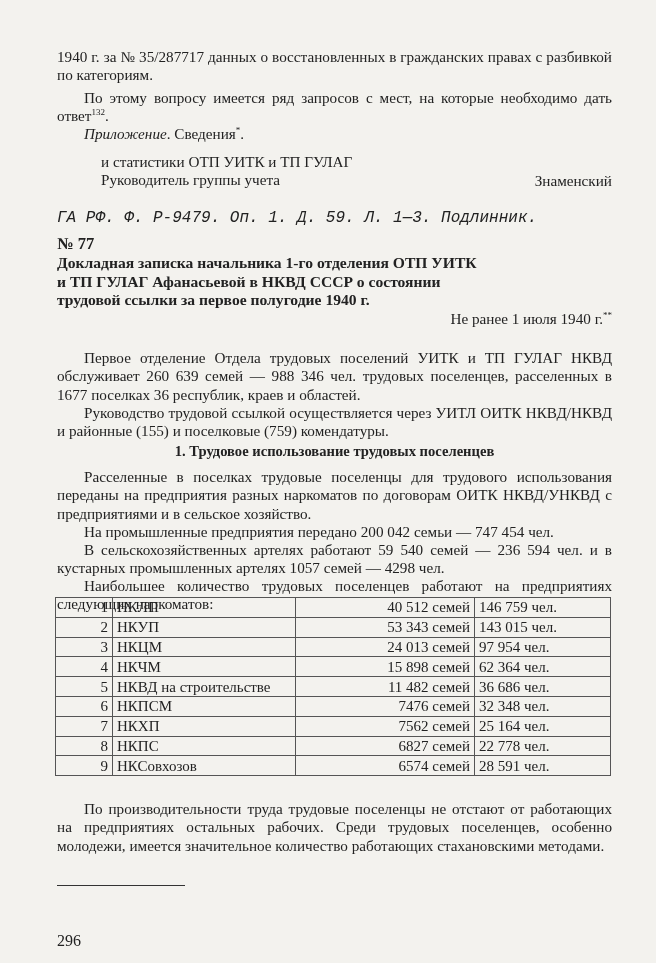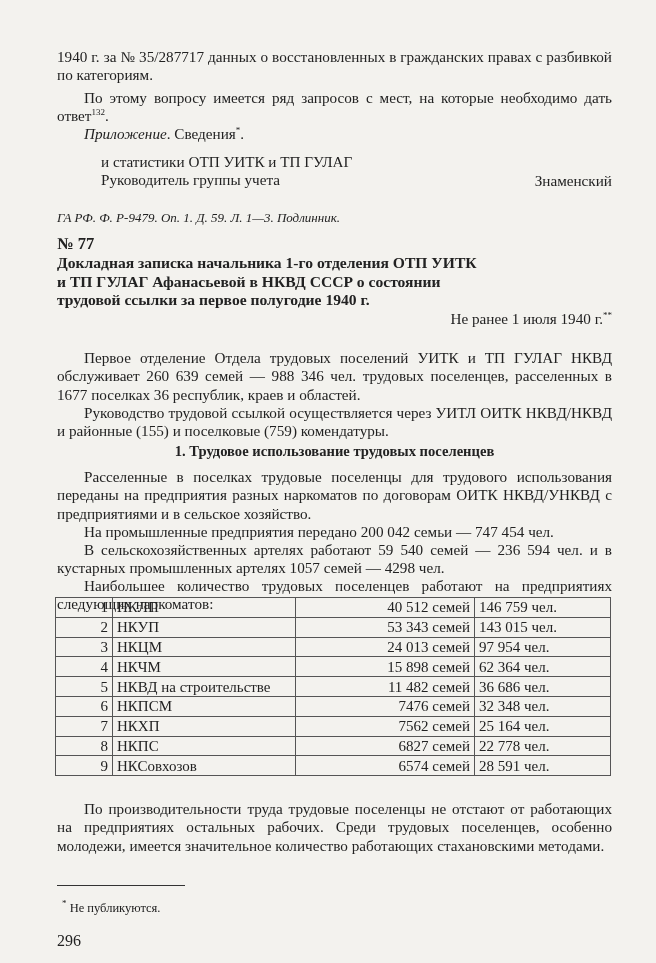--- a/index.html
+++ b/index.html
@@ -47,21 +47,21 @@
 <p class="abs" style="left:84px; top:117px;">
   <span class="italic">Приложение</span><span>. Сведения</span><sup>*</sup><span>.</span>
 </p>
 
 <div class="abs" style="left:101px; top:145px;">
   <div>и статистики ОТП УИТК и ТП ГУЛАГ</div>
   <div>Руководитель группы учета</div>
 </div>
 <div class="abs" style="right:44px; top:164px;">Знаменский</div>
 
-<p class="abs italic" style="left:57px; top:201px; font-size:13px;">ГА РФ. Ф. Р-9479. Оп. 1. Д. 59. Л. 1—3. Подлинник.</p>
+<p class="abs italic" style="left:57px; top:201px; font-size:16px;font-family:Liberation Mono, monospace;">ГА РФ. Ф. Р-9479. Оп. 1. Д. 59. Л. 1—3. Подлинник.</p>
 
 <div class="abs bold" style="left:57px; top:226px; font-size:16.5px; line-height:20px;">№ 77</div>
 <div class="abs bold" style="left:57px; top:246px; width:420px; font-size:15.6px; line-height:18.6px;">Докладная записка начальника 1-го отделения ОТП УИТК и ТП ГУЛАГ Афанасьевой в НКВД СССР о состоянии трудовой ссылки за первое полугодие 1940 г.</div>
 <div class="abs" style="right:44px; top:302px; text-align:right;">
   <div><span>Не ранее 1 июля 1940 г.</span><sup>**</sup></div>
 </div>
 
 <p class="abs just indent" style="left:57px; top:341px; width:555px;">Первое отделение Отдела трудовых поселений УИТК и ТП ГУЛАГ НКВД обслуживает 260 639 семей — 988 346 чел. трудовых поселенцев, расселенных в 1677 поселках 36 республик, краев и областей.</p>
 <p class="abs just indent" style="left:57px; top:396px; width:555px;">Руководство трудовой ссылкой осуществляется через УИТЛ ОИТК НКВД/НКВД и районные (155) и поселковые (759) комендатуры.</p>
 <div class="abs bold" style="left:57px; top:434px; width:555px; text-align:center; font-size:14.6px;">1. Трудовое использование трудовых поселенцев</div>
@@ -126,16 +126,15 @@
       <td class="fam">6574 семей</td>
       <td class="ppl">28 591 чел.</td>
     </tr>
   </tbody>
 </table>
 
 <p class="abs just indent" style="left:57px; top:792px; width:555px;">По производительности труда трудовые поселенцы не отстают от работающих на предприятиях остальных рабочих. Среди трудовых поселенцев, особенно молодежи, имеется значительное количество работающих стахановскими методами.</p>
 
 <div class="fn-rule"></div>
 <div class="abs fn" style="left:62px; top:892px;">
-  <div><sup>*</sup> <span>Не публикуются.</span></div>
 </div>
 
 <div class="abs pagenum" style="left:57px; top:924px;">296</div>
 
 </body></html>

